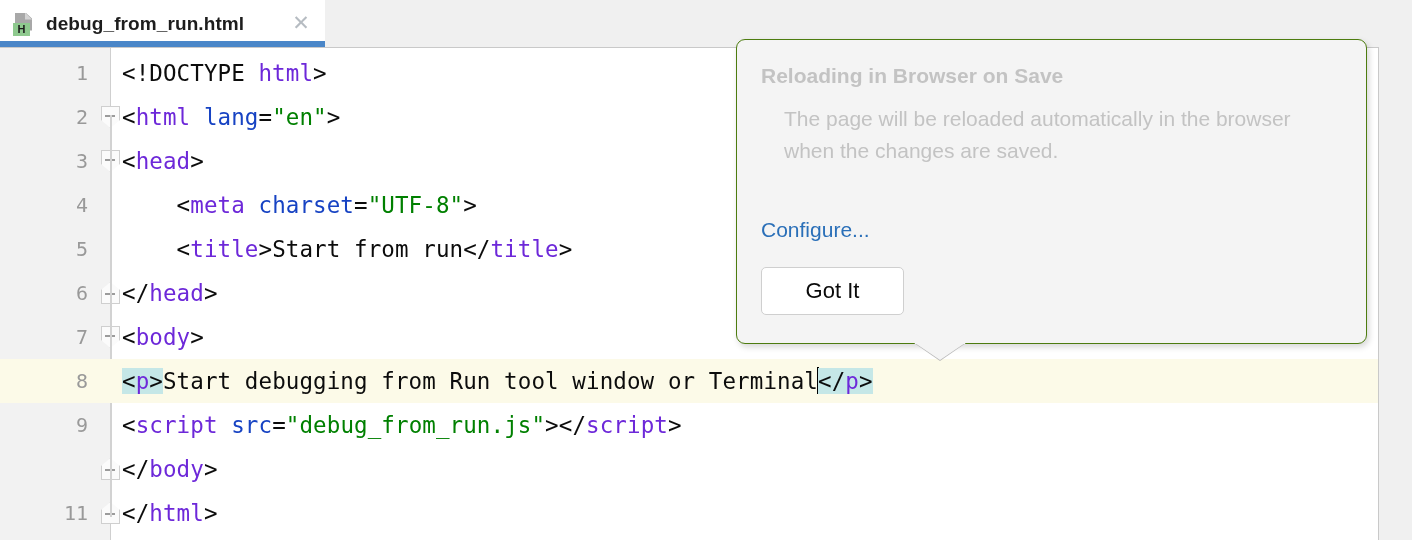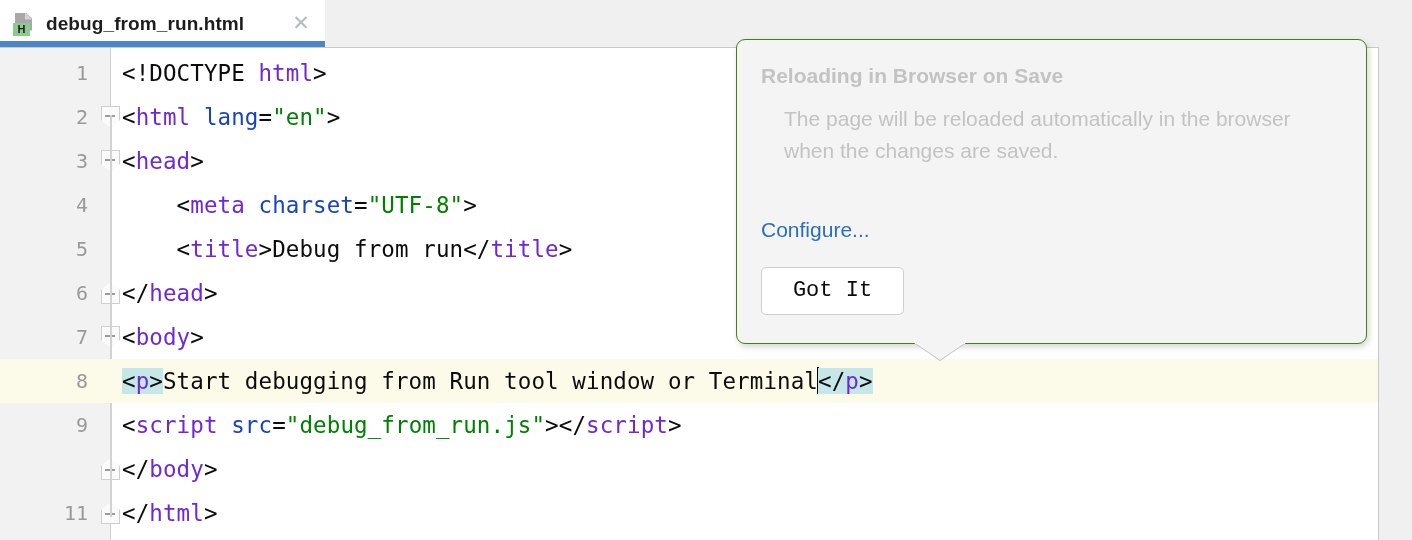--- a/index.html
+++ b/index.html
@@ -266,21 +266,21 @@
     width: 143px;
     height: 48px;
     background: #ffffff;
     border: 1px solid #cfcfcf;
     border-radius: 5px;
     box-sizing: border-box;
     font-size: 22px;
     color: #0a0a0a;
     line-height: 46px;
     text-align: center;
-    font-family: Liberation Mono, monospace;
+    font-family: Liberation Sans, sans-serif;
   }
   
   #popup-pointer-fill {
     position: absolute;
     left: 915px;
     top: 343px;
     width: 0; height: 0;
     border-left: 25px solid transparent;
     border-right: 25px solid transparent;
     border-top: 17px solid #f4f4f4;
@@ -360,21 +360,21 @@
       <div class="line" style="top: 91px;">
         <div class="lnum">3</div>
         <div class="code"><span class="p">&lt;</span><span class="t">head</span><span class="p">&gt;</span></div>
       </div>
       <div class="line" style="top: 135px;">
         <div class="lnum">4</div>
         <div class="code"><span class="p">    &lt;</span><span class="t">meta</span><span class="p"> </span><span class="a">charset</span><span class="p">=</span><span class="v">"UTF-8"</span><span class="p">&gt;</span></div>
       </div>
       <div class="line" style="top: 179px;">
         <div class="lnum">5</div>
-        <div class="code"><span class="p">    &lt;</span><span class="t">title</span><span class="p">&gt;</span><span class="p">Debug from run</span><span class="p">&lt;/</span><span class="t">title</span><span class="p">&gt;</span></div>
+        <div class="code"><span class="p">    &lt;</span><span class="t">title</span><span class="p">&gt;</span><span class="p">Start from run</span><span class="p">&lt;/</span><span class="t">title</span><span class="p">&gt;</span></div>
       </div>
       <div class="line" style="top: 223px;">
         <div class="lnum">6</div>
         <div class="code"><span class="p">&lt;/</span><span class="t">head</span><span class="p">&gt;</span></div>
       </div>
       <div class="line" style="top: 267px;">
         <div class="lnum">7</div>
         <div class="code"><span class="p">&lt;</span><span class="t">body</span><span class="p">&gt;</span></div>
       </div>
       <div class="line current" style="top: 311px;">

